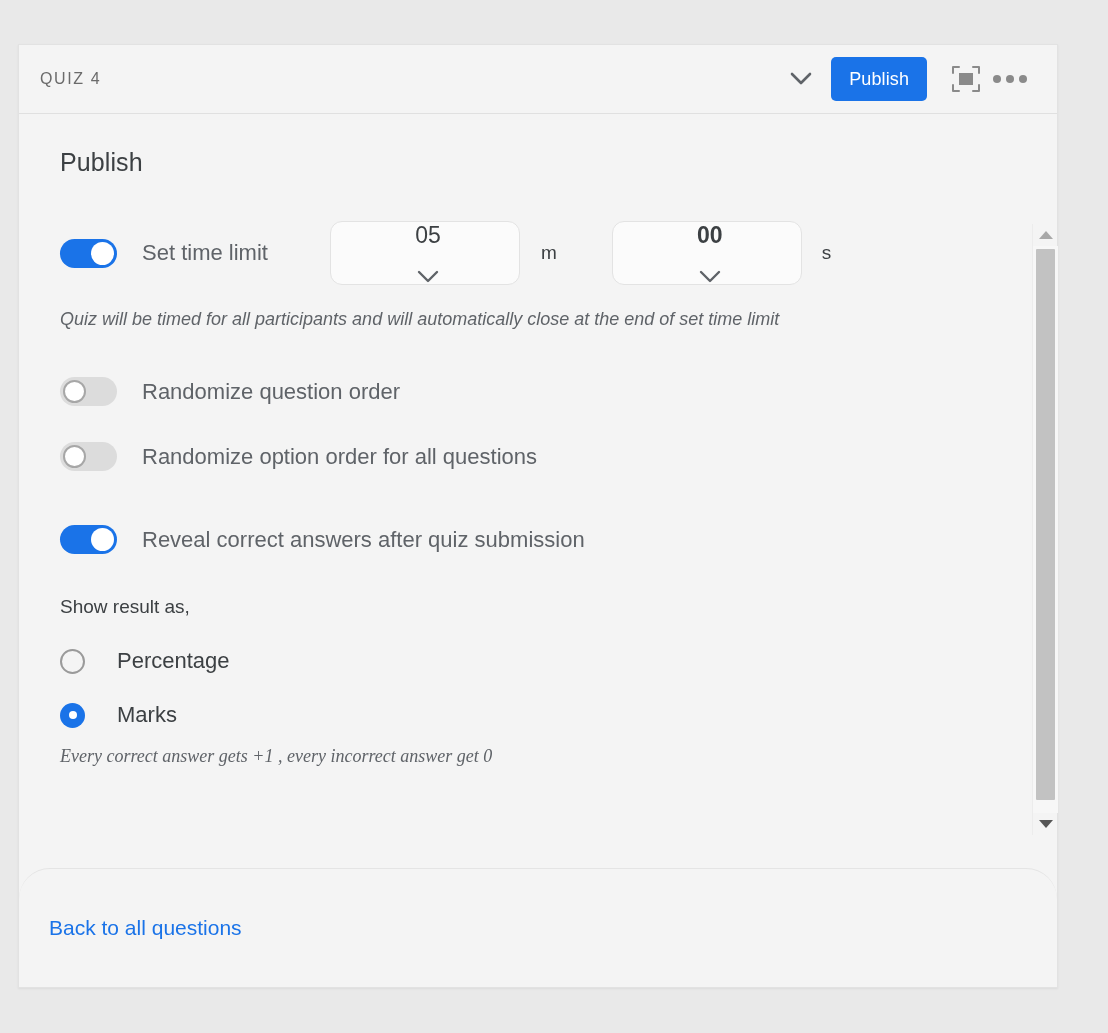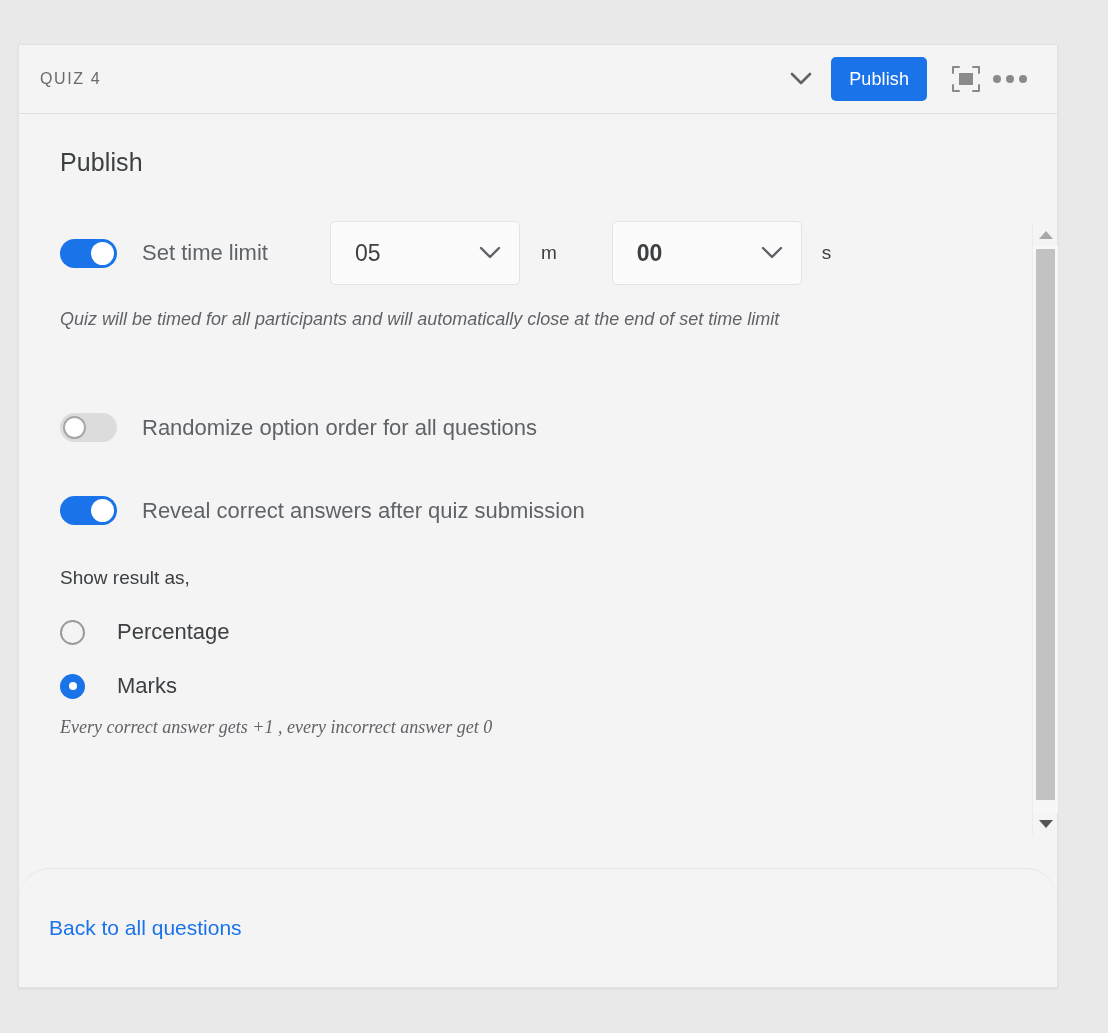--- a/index.html
+++ b/index.html
@@ -169,25 +169,26 @@
     align-items: center;
     margin-left: 62px;
   }
 
   .select {
     position: relative;
     width: 190px;
     height: 64px;
     background: #fbfbfb;
     border: 1px solid #e3e3e3;
-    border-radius: 5px;
+    border-radius: 12px;
     display: flex;
     align-items: center;
     padding: 0 18px 0 24px;
     cursor: pointer;
+    flex-direction: column;
   }
   .select .sel-value {
     font-size: 23px;
     color: #3c4043;
     flex: 1 1 auto;
   }
 
   .unit {
     font-size: 19px;
     color: #3c4043;
@@ -372,20 +373,26 @@
               </svg>
             </span>
             <span class="unit s">s</span>
           </span>
         </div>
 
         <div class="hint">Quiz will be timed for all participants and will automatically close at the end of set time limit</div>
 
         <div class="gap-1"></div>
 
+        <div class="row">
+          <span class="toggle off">
+            <span class="knob"></span>
+          </span>
+          <span class="row-label">Randomize question order</span>
+        </div>
 
         <div class="gap-2"></div>
 
         <div class="row">
           <span class="toggle off">
             <span class="knob"></span>
           </span>
           <span class="row-label">Randomize option order for all questions</span>
         </div>
 

